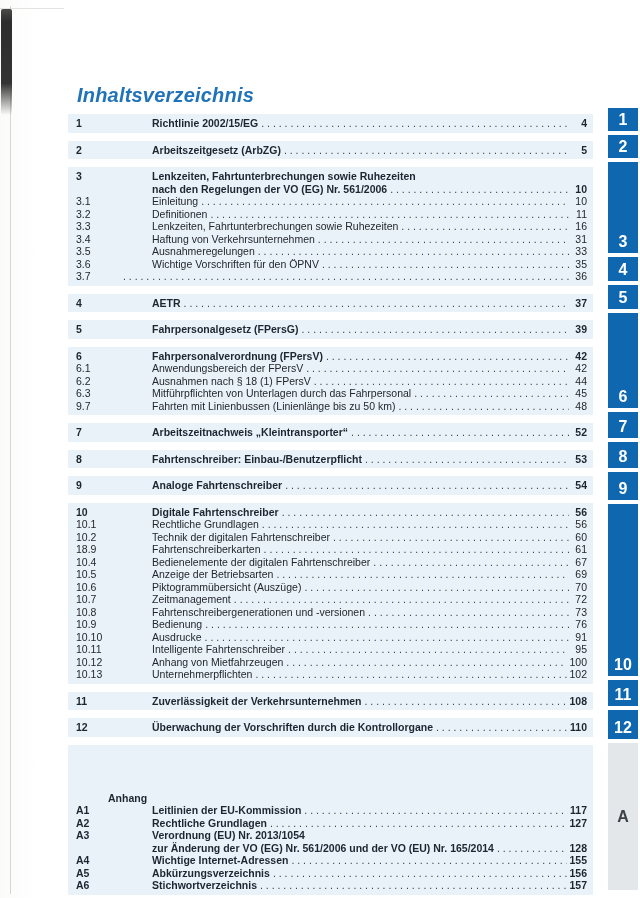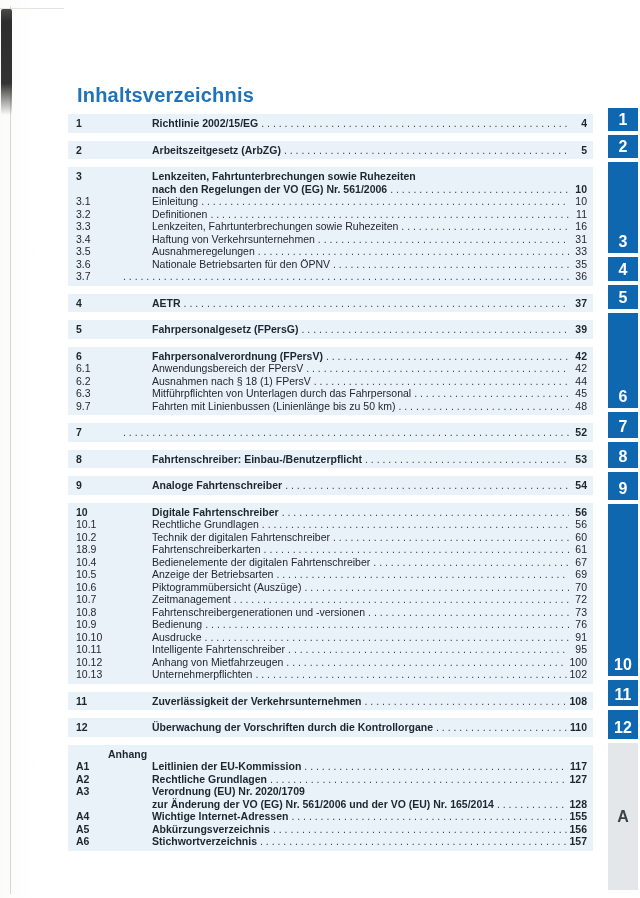--- a/index.html
+++ b/index.html
@@ -14,33 +14,34 @@
   .scan-line{position:absolute;left:10px;top:6px;bottom:4px;width:1px;background:#cfcfcb;opacity:.85;}
   .scan-smudge{position:absolute;left:1px;top:9px;width:11px;height:106px;border-radius:2px;
     background:linear-gradient(180deg,#4a4a4a 0%,#2d2d2d 12%,#333333 70%,rgba(70,70,70,0) 100%);
     filter:blur(.4px);}
   .scan-topline{position:absolute;left:0;top:8px;width:64px;height:1px;background:#e3e3df;}
 
   .title-text{
     position:absolute;left:77px;top:84px;
     font-size:20px;font-weight:bold;letter-spacing:.2px;
     color:var(--accent,#2173b9);
+    font-style:italic;
   }
 
   .toc{position:absolute;left:68px;top:114px;width:525px;}
   .group{background:var(--band,#e9f2f8);padding:3px 0;margin-bottom:8px;}
   .row{display:flex;align-items:baseline;line-height:12.5px;font-size:10.5px;
        color:var(--text,#23282d);padding:0 6px 0 8px;}
   .num{flex:0 0 44px;}
   .titletxt{white-space:nowrap;padding-left:32px;}
   .row.bold .num,.row.bold .titletxt,.row.bold .pg{font-weight:bold;color:var(--boldtext,#1d2530);}
   .leader{flex:1;overflow:hidden;white-space:nowrap;margin:0 2px 0 3px;
           font-weight:normal;color:#383d42;}
   .pg{text-align:right;min-width:16px;}
-  .label-row{font-weight:bold;color:var(--boldtext,#1d2530);}
+  .label-row{font-weight:bold;color:var(--boldtext,#1d2530);margin-top:44px;}
 
   .tab{
     position:absolute;left:608px;width:30px;
     background:var(--tabblue,#0f67b0);color:#ffffff;
     font-weight:bold;font-size:16px;
     display:flex;align-items:flex-end;justify-content:center;
     padding-bottom:2px;box-sizing:border-box;
   }
   .tab.light{background:var(--tablightbg,#e3e7ea);color:var(--tablightfg,#3c4248);
     align-items:center;padding-bottom:0;}
@@ -108,21 +109,21 @@
           <span class="pg">31</span>
         </div>
         <div class="row">
           <span class="num">3.5</span>
           <span class="titletxt">Ausnahmeregelungen</span>
           <span class="leader">. . . . . . . . . . . . . . . . . . . . . . . . . . . . . . . . . . . . . . . . . . . . . . . . . . . . . . . . . . . . . . . . . . . . . . . . . . . . . . . . . . . . . . . . . . . . . . . . . . . . . . . . . . . . . . . . . . . . . . . . . . . . . . . . . . . . . . . . . . . . . . . . . . . . . . . . . . . . . . . . </span>
           <span class="pg">33</span>
         </div>
         <div class="row">
           <span class="num">3.6</span>
-          <span class="titletxt">Nationale Betriebsarten für den ÖPNV</span>
+          <span class="titletxt">Wichtige Vorschriften für den ÖPNV</span>
           <span class="leader">. . . . . . . . . . . . . . . . . . . . . . . . . . . . . . . . . . . . . . . . . . . . . . . . . . . . . . . . . . . . . . . . . . . . . . . . . . . . . . . . . . . . . . . . . . . . . . . . . . . . . . . . . . . . . . . . . . . . . . . . . . . . . . . . . . . . . . . . . . . . . . . . . . . . . . . . . . . . . . . . </span>
           <span class="pg">35</span>
         </div>
         <div class="row">
           <span class="num">3.7</span>
           <span class="leader">. . . . . . . . . . . . . . . . . . . . . . . . . . . . . . . . . . . . . . . . . . . . . . . . . . . . . . . . . . . . . . . . . . . . . . . . . . . . . . . . . . . . . . . . . . . . . . . . . . . . . . . . . . . . . . . . . . . . . . . . . . . . . . . . . . . . . . . . . . . . . . . . . . . . . . . . . . . . . . . . </span>
           <span class="pg">36</span>
         </div>
       </div>
       <div class="group">
@@ -169,20 +170,21 @@
         <div class="row">
           <span class="num">9.7</span>
           <span class="titletxt">Fahrten mit Linienbussen (Linienlänge bis zu 50 km)</span>
           <span class="leader">. . . . . . . . . . . . . . . . . . . . . . . . . . . . . . . . . . . . . . . . . . . . . . . . . . . . . . . . . . . . . . . . . . . . . . . . . . . . . . . . . . . . . . . . . . . . . . . . . . . . . . . . . . . . . . . . . . . . . . . . . . . . . . . . . . . . . . . . . . . . . . . . . . . . . . . . . . . . . . . . </span>
           <span class="pg">48</span>
         </div>
       </div>
       <div class="group">
         <div class="row bold">
           <span class="num">7</span>
+          <span class="titletxt">Arbeitszeitnachweis „Kleintransporter“</span>
           <span class="leader">. . . . . . . . . . . . . . . . . . . . . . . . . . . . . . . . . . . . . . . . . . . . . . . . . . . . . . . . . . . . . . . . . . . . . . . . . . . . . . . . . . . . . . . . . . . . . . . . . . . . . . . . . . . . . . . . . . . . . . . . . . . . . . . . . . . . . . . . . . . . . . . . . . . . . . . . . . . . . . . . </span>
           <span class="pg">52</span>
         </div>
       </div>
       <div class="group">
         <div class="row bold">
           <span class="num">8</span>
           <span class="titletxt">Fahrtenschreiber: Einbau-/Benutzerpflicht</span>
           <span class="leader">. . . . . . . . . . . . . . . . . . . . . . . . . . . . . . . . . . . . . . . . . . . . . . . . . . . . . . . . . . . . . . . . . . . . . . . . . . . . . . . . . . . . . . . . . . . . . . . . . . . . . . . . . . . . . . . . . . . . . . . . . . . . . . . . . . . . . . . . . . . . . . . . . . . . . . . . . . . . . . . . </span>
           <span class="pg">53</span>
@@ -309,21 +311,21 @@
           <span class="pg">117</span>
         </div>
         <div class="row bold">
           <span class="num">A2</span>
           <span class="titletxt">Rechtliche Grundlagen</span>
           <span class="leader">. . . . . . . . . . . . . . . . . . . . . . . . . . . . . . . . . . . . . . . . . . . . . . . . . . . . . . . . . . . . . . . . . . . . . . . . . . . . . . . . . . . . . . . . . . . . . . . . . . . . . . . . . . . . . . . . . . . . . . . . . . . . . . . . . . . . . . . . . . . . . . . . . . . . . . . . . . . . . . . . </span>
           <span class="pg">127</span>
         </div>
         <div class="row bold">
           <span class="num">A3</span>
-          <span class="titletxt">Verordnung (EU) Nr. 2020/1709</span>
+          <span class="titletxt">Verordnung (EU) Nr. 2013/1054</span>
         </div>
         <div class="row bold">
           <span class="num"></span>
           <span class="titletxt">zur Änderung der VO (EG) Nr. 561/2006 und der VO (EU) Nr. 165/2014</span>
           <span class="leader">. . . . . . . . . . . . . . . . . . . . . . . . . . . . . . . . . . . . . . . . . . . . . . . . . . . . . . . . . . . . . . . . . . . . . . . . . . . . . . . . . . . . . . . . . . . . . . . . . . . . . . . . . . . . . . . . . . . . . . . . . . . . . . . . . . . . . . . . . . . . . . . . . . . . . . . . . . . . . . . . </span>
           <span class="pg">128</span>
         </div>
         <div class="row bold">
           <span class="num">A4</span>
           <span class="titletxt">Wichtige Internet-Adressen</span>

